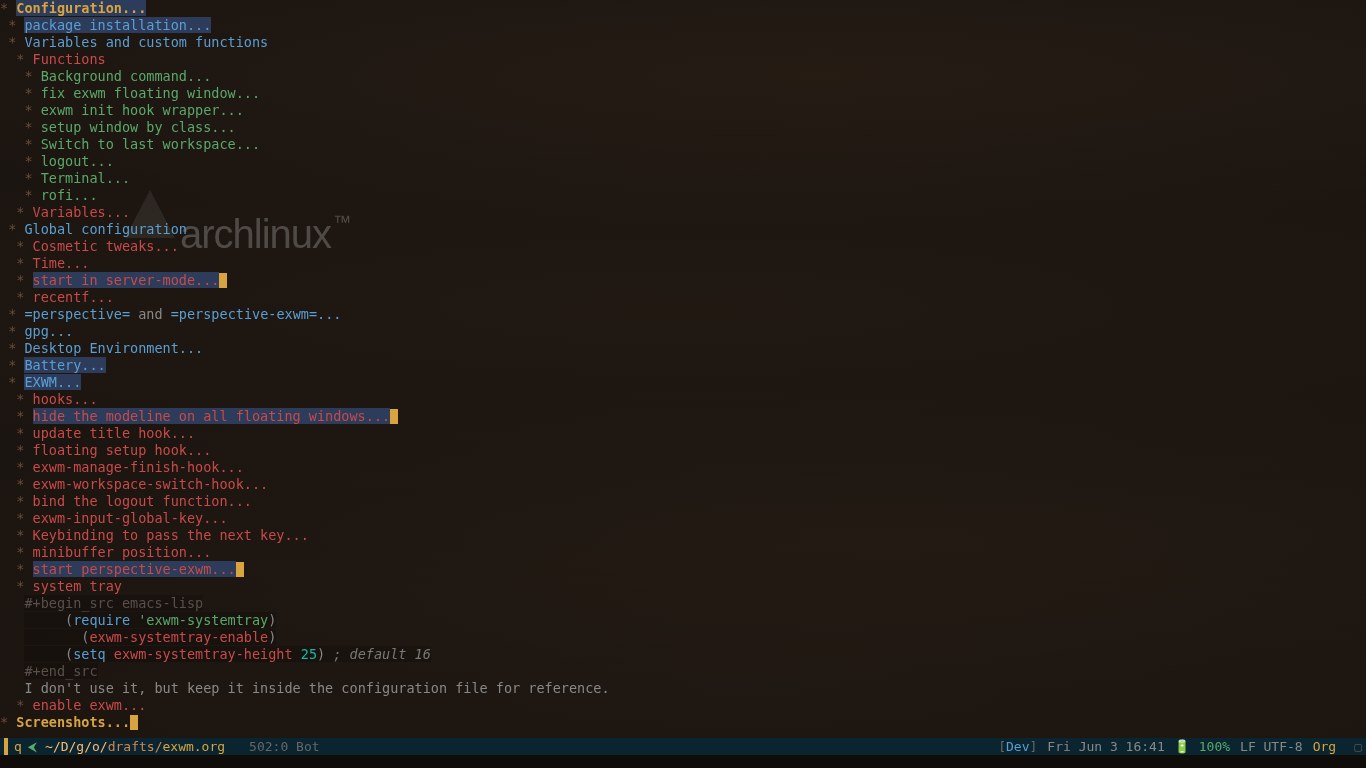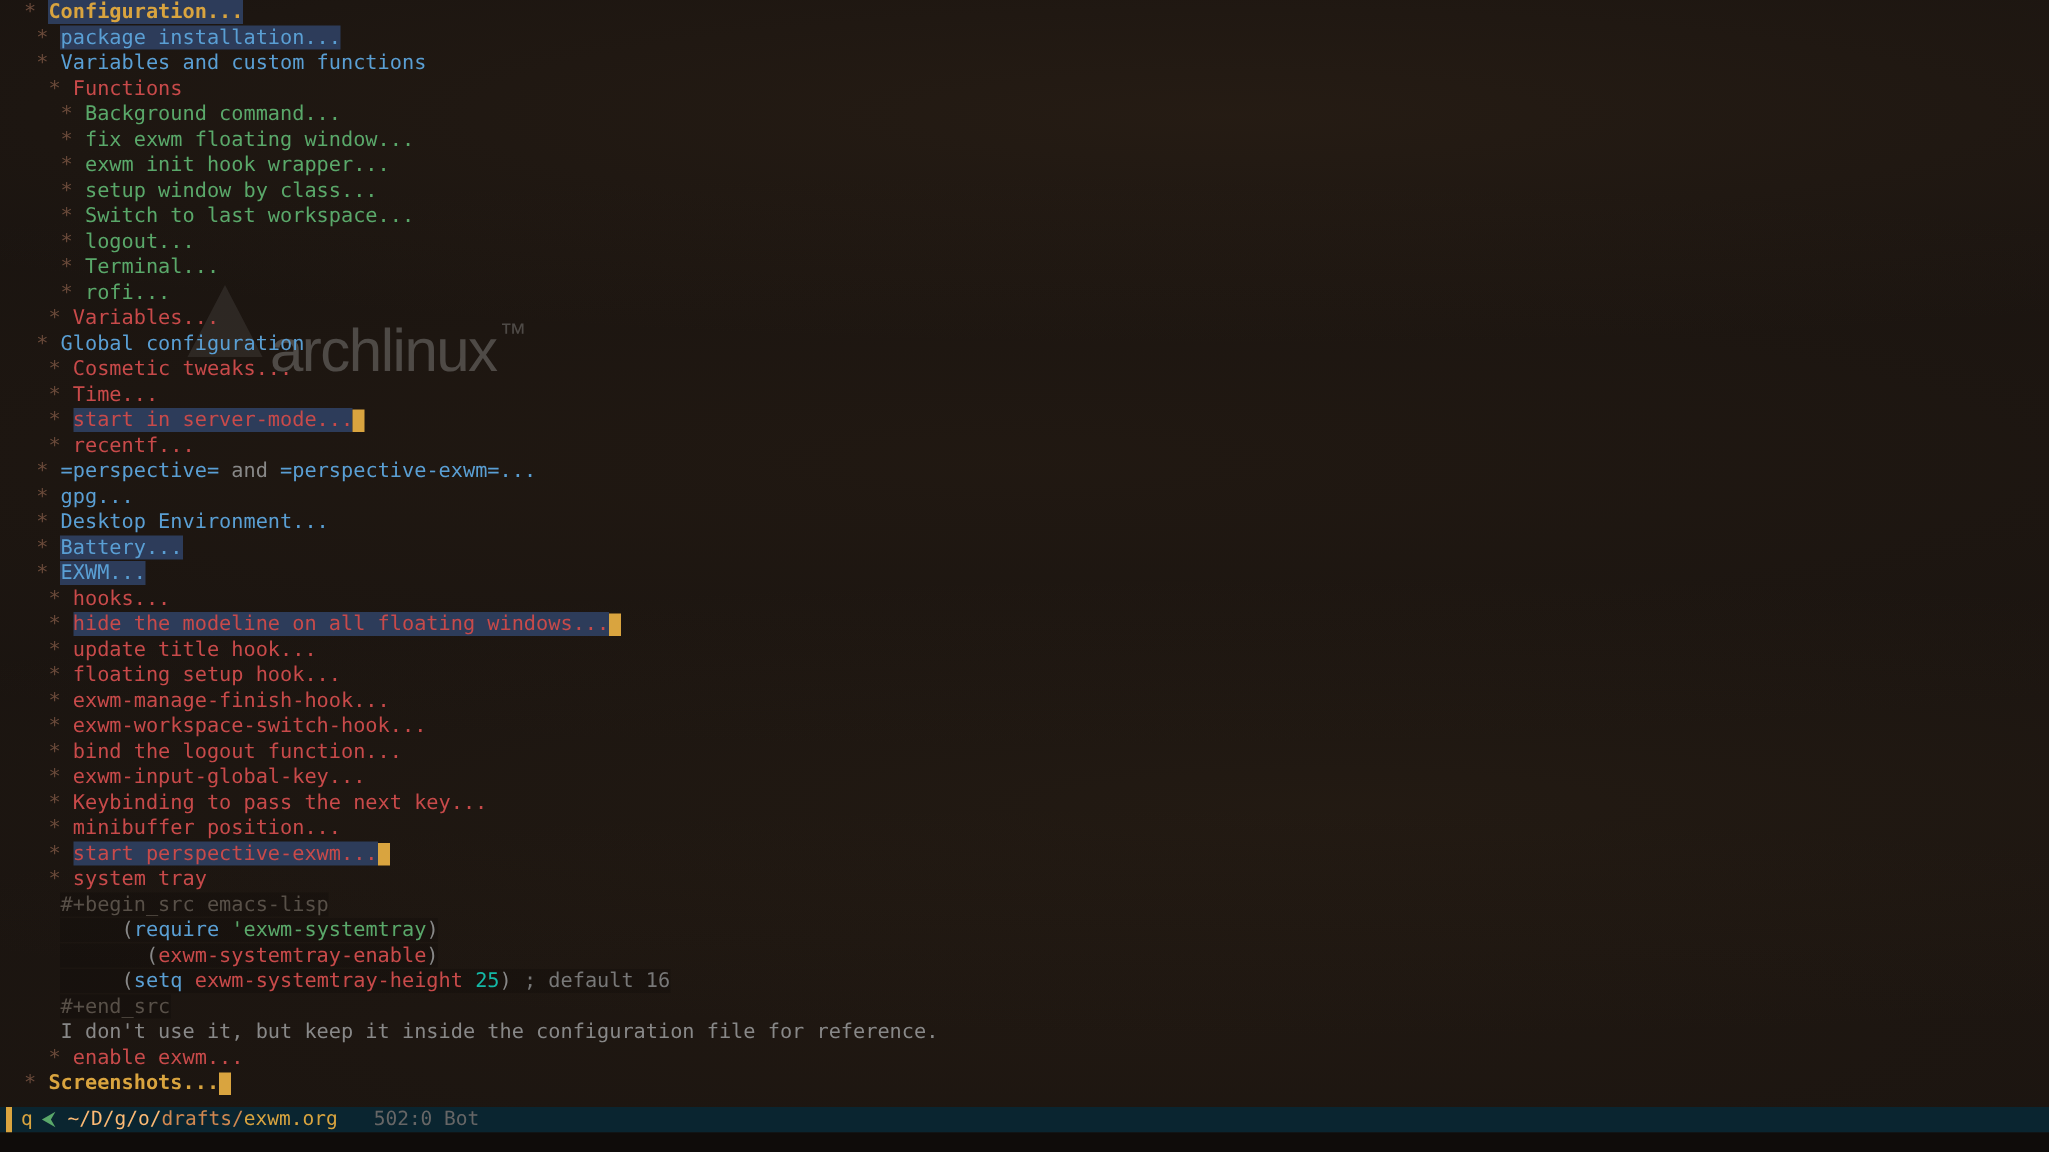--- a/index.html
+++ b/index.html
@@ -2,32 +2,32 @@
 <html><head>
 <meta charset="utf-8">
 <style>
 *{margin:0;padding:0;box-sizing:border-box}
 html,body{width:1366px;height:768px;overflow:hidden;background:#1a1410;font-family:'Consolas','DejaVu Sans Mono',monospace;font-size:13.5px;line-height:17px;color:#888}
 .bg-wave{position:absolute;inset:0;background:radial-gradient(ellipse 80% 20% at 60% 10%,rgba(100,70,40,0.15),transparent),radial-gradient(ellipse 90% 25% at 50% 40%,rgba(80,55,30,0.12),transparent),radial-gradient(ellipse 85% 20% at 65% 70%,rgba(90,65,35,0.13),transparent),radial-gradient(ellipse 80% 20% at 55% 90%,rgba(80,55,30,0.1),transparent);pointer-events:none}
 .logo{position:absolute;left:125px;top:195px;pointer-events:none;opacity:0.35;color:#aaa}
 .logo-text{font-family:Liberation Sans, sans-serif;font-size:40px;font-weight:500;letter-spacing:-1px;display:flex;align-items:flex-end}
 .logo-arch{display:inline-block;width:0;height:0;border-left:25px solid transparent;border-right:25px solid transparent;border-bottom:48px solid rgba(170,170,170,0.35);margin-right:5px;position:relative;top:-5px}
 .editor{position:absolute;top:0;left:0;right:0;bottom:30px;white-space:pre}
-.line{height:17px;padding-left:16px}
+.line{height:17px;padding-left:0}
 .hl-blue{background:#2d3c5a}
 .star{color:#6a4a3a}
 .h1{color:#d9a43f;font-weight:bold}
 .h2{color:#5a9fd4}
 .h3{color:#c84a4a}
 .h4{color:#5aa86a}
 .kw{color:#5a9fd4}
 .fn{color:#c84a4a}
 .str{color:#5aa86a}
 .num{color:#14b8a6}
-.comment{color:#787878;}
+.comment{color:#787878;font-style:italic}
 .src-dim{color:#585048;background:rgba(0,0,0,0.15)}
 .body-text{color:#888}
 .cursor{background:#d9a43f;color:#1a1410;display:inline-block;width:8px;height:15px;vertical-align:text-bottom}
 .modeline{position:absolute;bottom:13px;left:0;right:0;height:17px;background:#0a2530;color:#888;display:flex;align-items:center;padding:0 4px;font-size:13px}
 .ml-ind{width:4px;height:17px;background:#d9a43f;margin-right:6px}
 .ml-q{color:#d9a43f;margin-right:6px}
 .ml-arrow{color:#5aa86a;margin-right:8px}
 .ml-path{color:#fdba74}
 .ml-path-hi{color:#d08850}
 .ml-file{color:#d9a43f}
@@ -53,14 +53,22 @@
 </div>
 
 <div class="editor" id="editor"><div class="line"><span class="star">* </span><span class="h1 hl-blue">Configuration...</span></div><div class="line"><span class="star"> * </span><span class="h2 hl-blue">package installation...</span></div><div class="line"><span class="star"> * </span><span class="h2">Variables and custom functions</span></div><div class="line"><span class="star">  * </span><span class="h3">Functions</span></div><div class="line"><span class="star">   * </span><span class="h4">Background command...</span></div><div class="line"><span class="star">   * </span><span class="h4">fix exwm floating window...</span></div><div class="line"><span class="star">   * </span><span class="h4">exwm init hook wrapper...</span></div><div class="line"><span class="star">   * </span><span class="h4">setup window by class...</span></div><div class="line"><span class="star">   * </span><span class="h4">Switch to last workspace...</span></div><div class="line"><span class="star">   * </span><span class="h4">logout...</span></div><div class="line"><span class="star">   * </span><span class="h4">Terminal...</span></div><div class="line"><span class="star">   * </span><span class="h4">rofi...</span></div><div class="line"><span class="star">  * </span><span class="h3">Variables...</span></div><div class="line"><span class="star"> * </span><span class="h2">Global configuration</span></div><div class="line"><span class="star">  * </span><span class="h3">Cosmetic tweaks...</span></div><div class="line"><span class="star">  * </span><span class="h3">Time...</span></div><div class="line"><span class="star">  * </span><span class="h3 hl-blue">start in server-mode...</span><span class="cursor hl-blue">&nbsp;</span></div><div class="line"><span class="star">  * </span><span class="h3">recentf...</span></div><div class="line"><span class="star"> * </span><span class="h2"><span class="h2">=perspective=</span> <span style="color:#888">and</span> <span class="h2">=perspective-exwm=...</span></span></div><div class="line"><span class="star"> * </span><span class="h2">gpg...</span></div><div class="line"><span class="star"> * </span><span class="h2">Desktop Environment...</span></div><div class="line"><span class="star"> * </span><span class="h2 hl-blue">Battery...</span></div><div class="line"><span class="star"> * </span><span class="h2 hl-blue">EXWM...</span></div><div class="line"><span class="star">  * </span><span class="h3">hooks...</span></div><div class="line"><span class="star">  * </span><span class="h3 hl-blue">hide the modeline on all floating windows...</span><span class="cursor hl-blue">&nbsp;</span></div><div class="line"><span class="star">  * </span><span class="h3">update title hook...</span></div><div class="line"><span class="star">  * </span><span class="h3">floating setup hook...</span></div><div class="line"><span class="star">  * </span><span class="h3">exwm-manage-finish-hook...</span></div><div class="line"><span class="star">  * </span><span class="h3">exwm-workspace-switch-hook...</span></div><div class="line"><span class="star">  * </span><span class="h3">bind the logout function...</span></div><div class="line"><span class="star">  * </span><span class="h3">exwm-input-global-key...</span></div><div class="line"><span class="star">  * </span><span class="h3">Keybinding to pass the next key...</span></div><div class="line"><span class="star">  * </span><span class="h3">minibuffer position...</span></div><div class="line"><span class="star">  * </span><span class="h3 hl-blue">start perspective-exwm...</span><span class="cursor hl-blue">&nbsp;</span></div><div class="line"><span class="star">  * </span><span class="h3">system tray</span></div><div class="line">   <span class="src-dim">#+begin_src emacs-lisp</span></div><div class="line">   <span style="background:rgba(0,0,0,0.15)">     (<span class="kw">require</span><span class="str"> 'exwm-systemtray</span>)</span></div><div class="line">   <span style="background:rgba(0,0,0,0.15)">       (<span class="fn">exwm-systemtray-enable</span>)</span></div><div class="line">   <span style="background:rgba(0,0,0,0.15)">     (<span class="kw">setq </span><span class="fn">exwm-systemtray-height </span><span class="num">25</span>) <span class="comment">; default 16</span></span></div><div class="line">   <span class="src-dim">#+end_src</span></div><div class="line">   <span class="body-text">I don't use it, but keep it inside the configuration file for reference.</span></div><div class="line"><span class="star">  * </span><span class="h3">enable exwm...</span></div><div class="line"><span class="star">* </span><span class="h1">Screenshots...</span><span class="cursor hl-blue">&nbsp;</span></div></div>
 
 <div class="modeline">
   <div class="ml-ind"></div>
   <span class="ml-q">q</span>
   <span class="ml-arrow">⮜</span>
   <span><span class="ml-path">~/D/g/o/</span><span class="ml-path-hi">drafts/</span><span class="ml-file">exwm.org</span></span>
   <span class="ml-pos">502:0 Bot</span>
+  <div class="ml-right">
+    <span><span style="color:#666">[</span><span class="ml-dev">Dev</span><span style="color:#666">]</span></span>
+    <span class="ml-date">Fri Jun  3 16:41</span>
+    <span class="ml-batt"><span>🔋</span> <span>100%</span></span>
+    <span class="ml-date">LF UTF-8</span>
+    <span class="ml-org">Org</span>
+    <span class="ml-box">▢</span>
+  </div>
 </div>
 <div class="echo"></div>
 
 </body></html>

